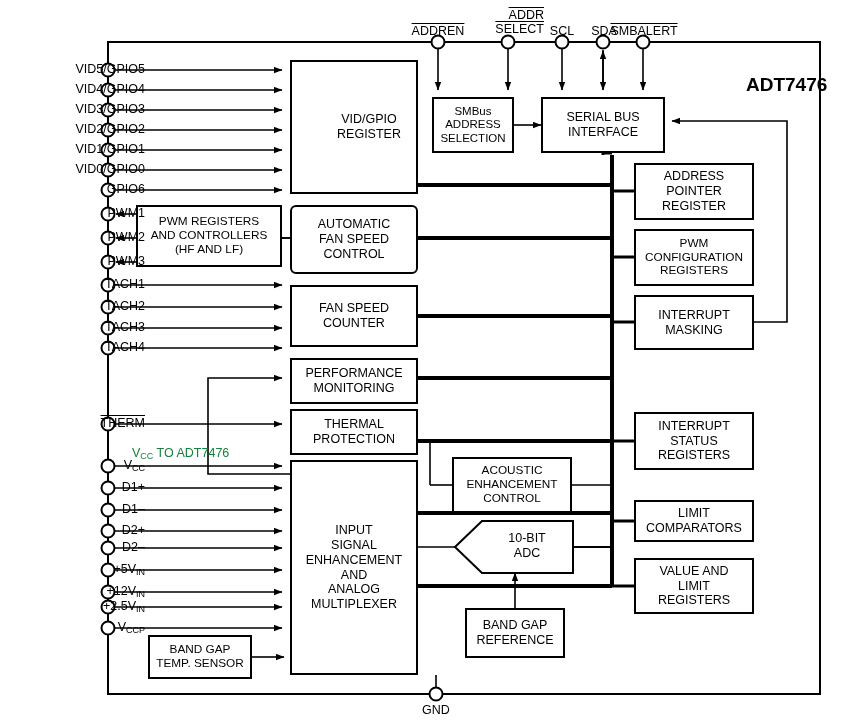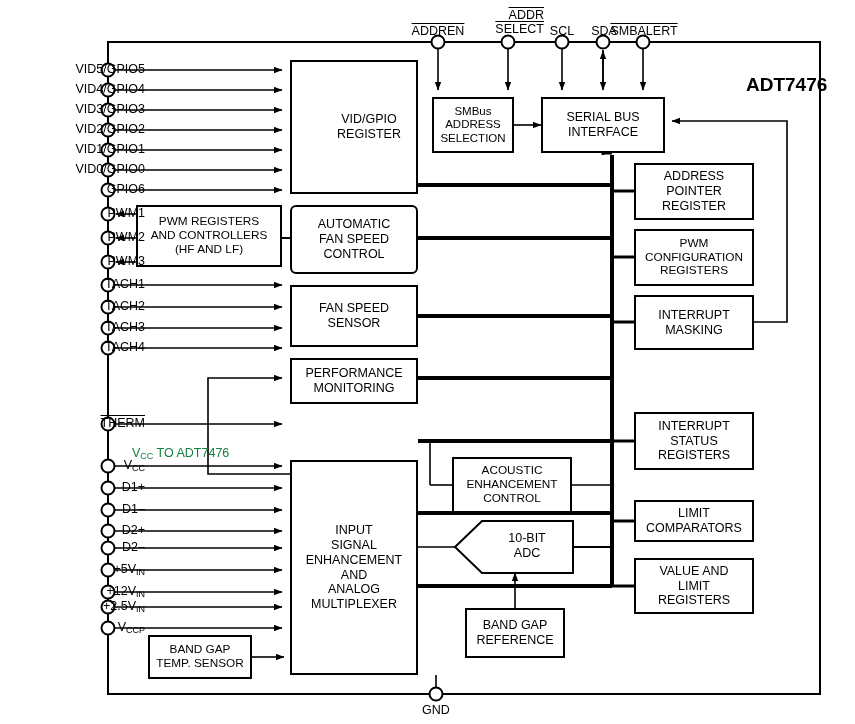--- a/index.html
+++ b/index.html
@@ -320,28 +320,32 @@
   </div>
 
   <div class="box" style="left:290px; top:205px; width:128px; height:69px;border-radius:6px;">
     <div>AUTOMATIC</div>
     <div>FAN SPEED</div>
     <div>CONTROL</div>
   </div>
 
   <div class="box" style="left:290px; top:285px; width:128px; height:62px;">
     <div>FAN SPEED</div>
-    <div>SENSOR</div>
+    <div>COUNTER</div>
   </div>
 
   <div class="box" style="left:290px; top:358px; width:128px; height:46px;">
     <div>PERFORMANCE</div>
     <div>MONITORING</div>
   </div>
 
+  <div class="box" style="left:290px; top:409px; width:128px; height:46px;">
+    <div>THERMAL</div>
+    <div>PROTECTION</div>
+  </div>
 
   <div class="box" style="left:634px; top:412px; width:120px; height:58px;">
     <div>INTERRUPT</div>
     <div>STATUS</div>
     <div>REGISTERS</div>
   </div>
 
   <div class="box" style="left:634px; top:500px; width:120px; height:42px;">
     <div>LIMIT</div>
     <div>COMPARATORS</div>

